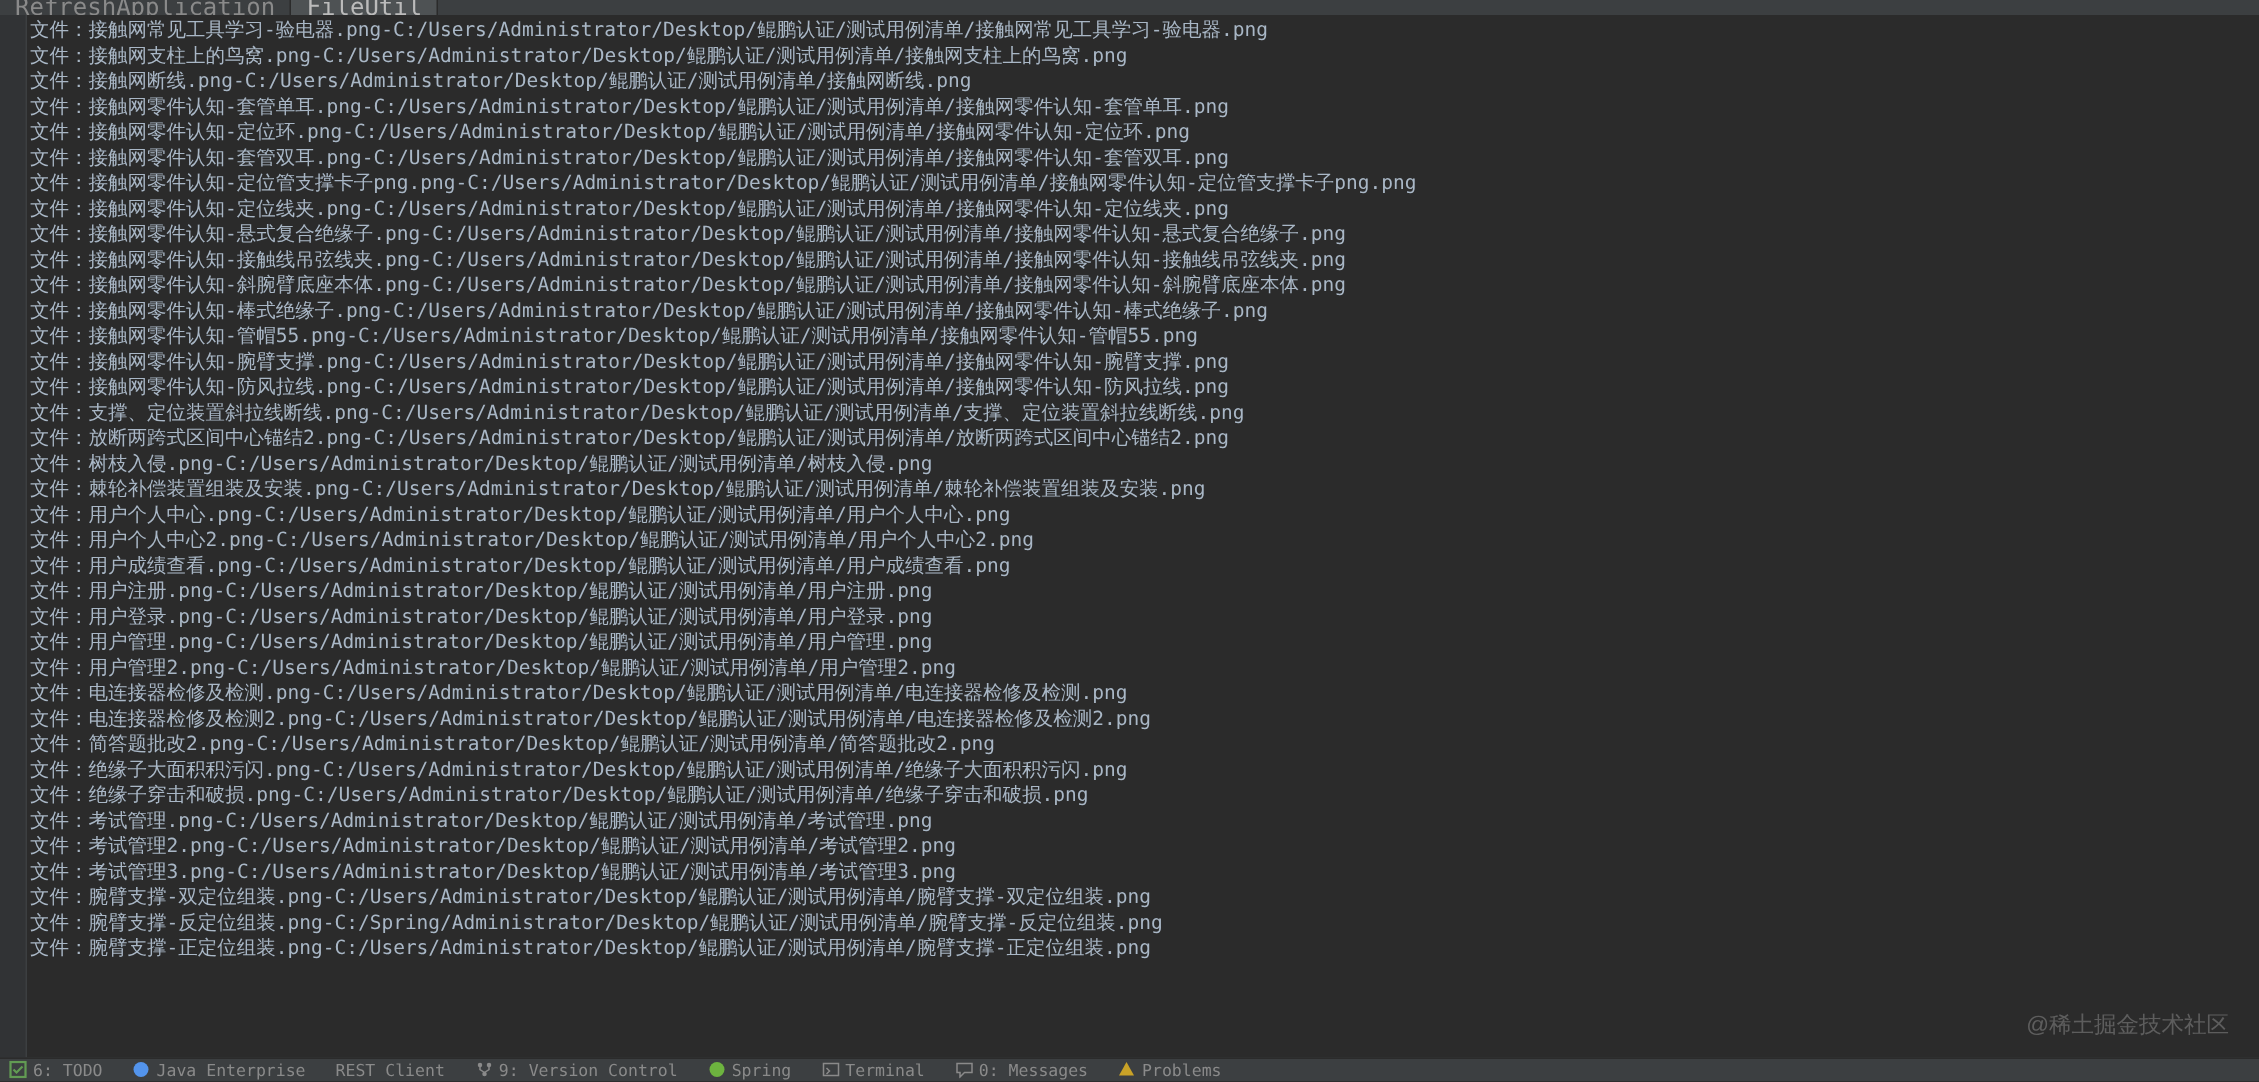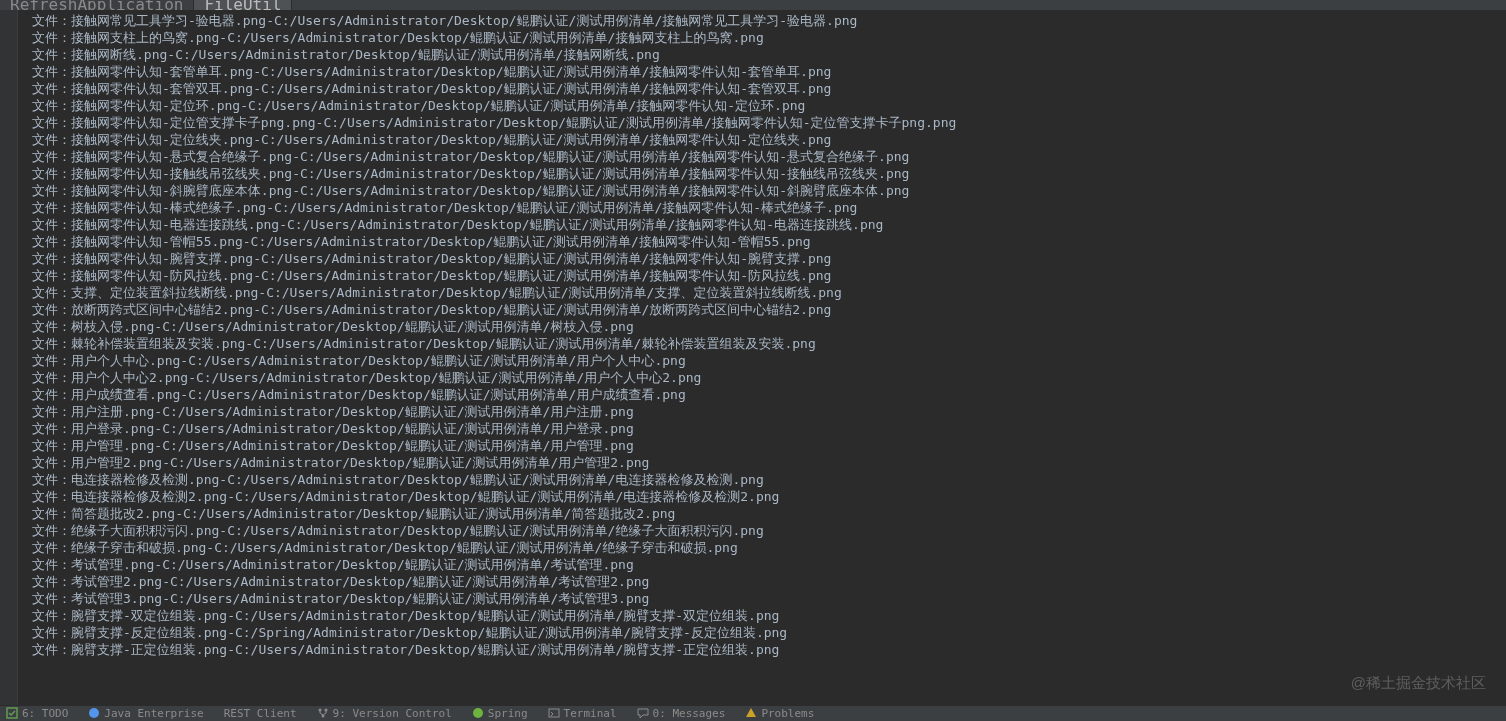--- a/index.html
+++ b/index.html
@@ -33,21 +33,21 @@
       color: #8a8a8a;
       border-right: 1px solid #2b2b2b;
       overflow: hidden;
     }
     .tab.active {
       background-color: #4e5254;
       color: #bbbbbb;
     }
     .console-area {
       background-color: #2b2b2b;
-      padding: 2px 12px;
+      padding: 2px 0;
       height: calc(100% - 10px - 16px);
       overflow: hidden;
       position: relative;
     }
     .gutter {
       position: absolute;
       left: 0;
       top: 0;
       bottom: 0;
       width: 18px;
@@ -112,29 +112,28 @@
   </div>
 </div>
 
 <div class="console-area">
   <div class="gutter"></div>
   <div class="console-lines" id="console-lines">
       <div class="console-line">文件：接触网常见工具学习-验电器.png-C:/Users/Administrator/Desktop/鲲鹏认证/测试用例清单/接触网常见工具学习-验电器.png</div>
       <div class="console-line">文件：接触网支柱上的鸟窝.png-C:/Users/Administrator/Desktop/鲲鹏认证/测试用例清单/接触网支柱上的鸟窝.png</div>
       <div class="console-line">文件：接触网断线.png-C:/Users/Administrator/Desktop/鲲鹏认证/测试用例清单/接触网断线.png</div>
       <div class="console-line">文件：接触网零件认知-套管单耳.png-C:/Users/Administrator/Desktop/鲲鹏认证/测试用例清单/接触网零件认知-套管单耳.png</div>
+      <div class="console-line">文件：接触网零件认知-定位环.png-C:/Users/Administrator/Desktop/鲲鹏认证/测试用例清单/接触网零件认知-定位环.png</div>
       <div class="console-line">文件：接触网零件认知-套管双耳.png-C:/Users/Administrator/Desktop/鲲鹏认证/测试用例清单/接触网零件认知-套管双耳.png</div>
-      <div class="console-line">文件：接触网零件认知-定位环.png-C:/Users/Administrator/Desktop/鲲鹏认证/测试用例清单/接触网零件认知-定位环.png</div>
       <div class="console-line">文件：接触网零件认知-定位管支撑卡子png.png-C:/Users/Administrator/Desktop/鲲鹏认证/测试用例清单/接触网零件认知-定位管支撑卡子png.png</div>
       <div class="console-line">文件：接触网零件认知-定位线夹.png-C:/Users/Administrator/Desktop/鲲鹏认证/测试用例清单/接触网零件认知-定位线夹.png</div>
       <div class="console-line">文件：接触网零件认知-悬式复合绝缘子.png-C:/Users/Administrator/Desktop/鲲鹏认证/测试用例清单/接触网零件认知-悬式复合绝缘子.png</div>
       <div class="console-line">文件：接触网零件认知-接触线吊弦线夹.png-C:/Users/Administrator/Desktop/鲲鹏认证/测试用例清单/接触网零件认知-接触线吊弦线夹.png</div>
       <div class="console-line">文件：接触网零件认知-斜腕臂底座本体.png-C:/Users/Administrator/Desktop/鲲鹏认证/测试用例清单/接触网零件认知-斜腕臂底座本体.png</div>
       <div class="console-line">文件：接触网零件认知-棒式绝缘子.png-C:/Users/Administrator/Desktop/鲲鹏认证/测试用例清单/接触网零件认知-棒式绝缘子.png</div>
-      <div class="console-line">文件：接触网零件认知-电器连接跳线.png-C:/Users/Administrator/Desktop/鲲鹏认证/测试用例清单/接触网零件认知-电器连接跳线.png</div>
       <div class="console-line">文件：接触网零件认知-管帽55.png-C:/Users/Administrator/Desktop/鲲鹏认证/测试用例清单/接触网零件认知-管帽55.png</div>
       <div class="console-line">文件：接触网零件认知-腕臂支撑.png-C:/Users/Administrator/Desktop/鲲鹏认证/测试用例清单/接触网零件认知-腕臂支撑.png</div>
       <div class="console-line">文件：接触网零件认知-防风拉线.png-C:/Users/Administrator/Desktop/鲲鹏认证/测试用例清单/接触网零件认知-防风拉线.png</div>
       <div class="console-line">文件：支撑、定位装置斜拉线断线.png-C:/Users/Administrator/Desktop/鲲鹏认证/测试用例清单/支撑、定位装置斜拉线断线.png</div>
       <div class="console-line">文件：放断两跨式区间中心锚结2.png-C:/Users/Administrator/Desktop/鲲鹏认证/测试用例清单/放断两跨式区间中心锚结2.png</div>
       <div class="console-line">文件：树枝入侵.png-C:/Users/Administrator/Desktop/鲲鹏认证/测试用例清单/树枝入侵.png</div>
       <div class="console-line">文件：棘轮补偿装置组装及安装.png-C:/Users/Administrator/Desktop/鲲鹏认证/测试用例清单/棘轮补偿装置组装及安装.png</div>
       <div class="console-line">文件：用户个人中心.png-C:/Users/Administrator/Desktop/鲲鹏认证/测试用例清单/用户个人中心.png</div>
       <div class="console-line">文件：用户个人中心2.png-C:/Users/Administrator/Desktop/鲲鹏认证/测试用例清单/用户个人中心2.png</div>
       <div class="console-line">文件：用户成绩查看.png-C:/Users/Administrator/Desktop/鲲鹏认证/测试用例清单/用户成绩查看.png</div>

